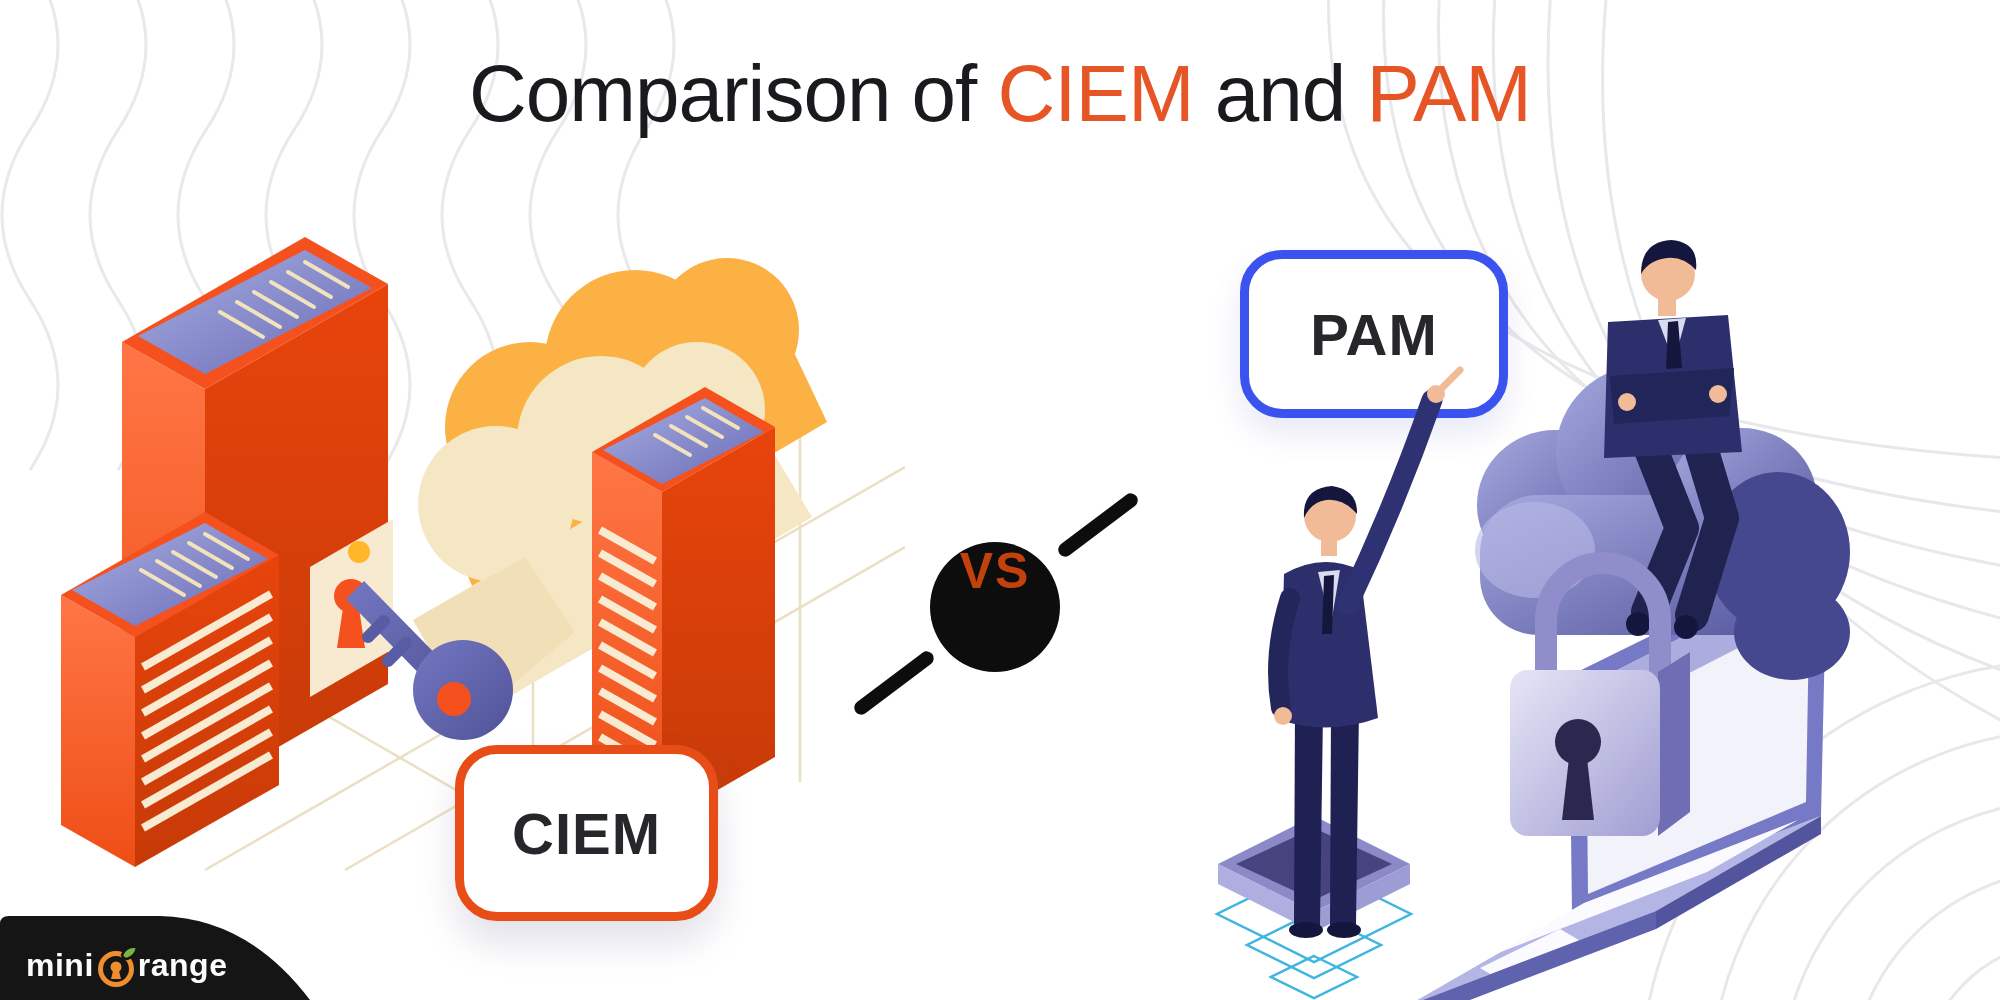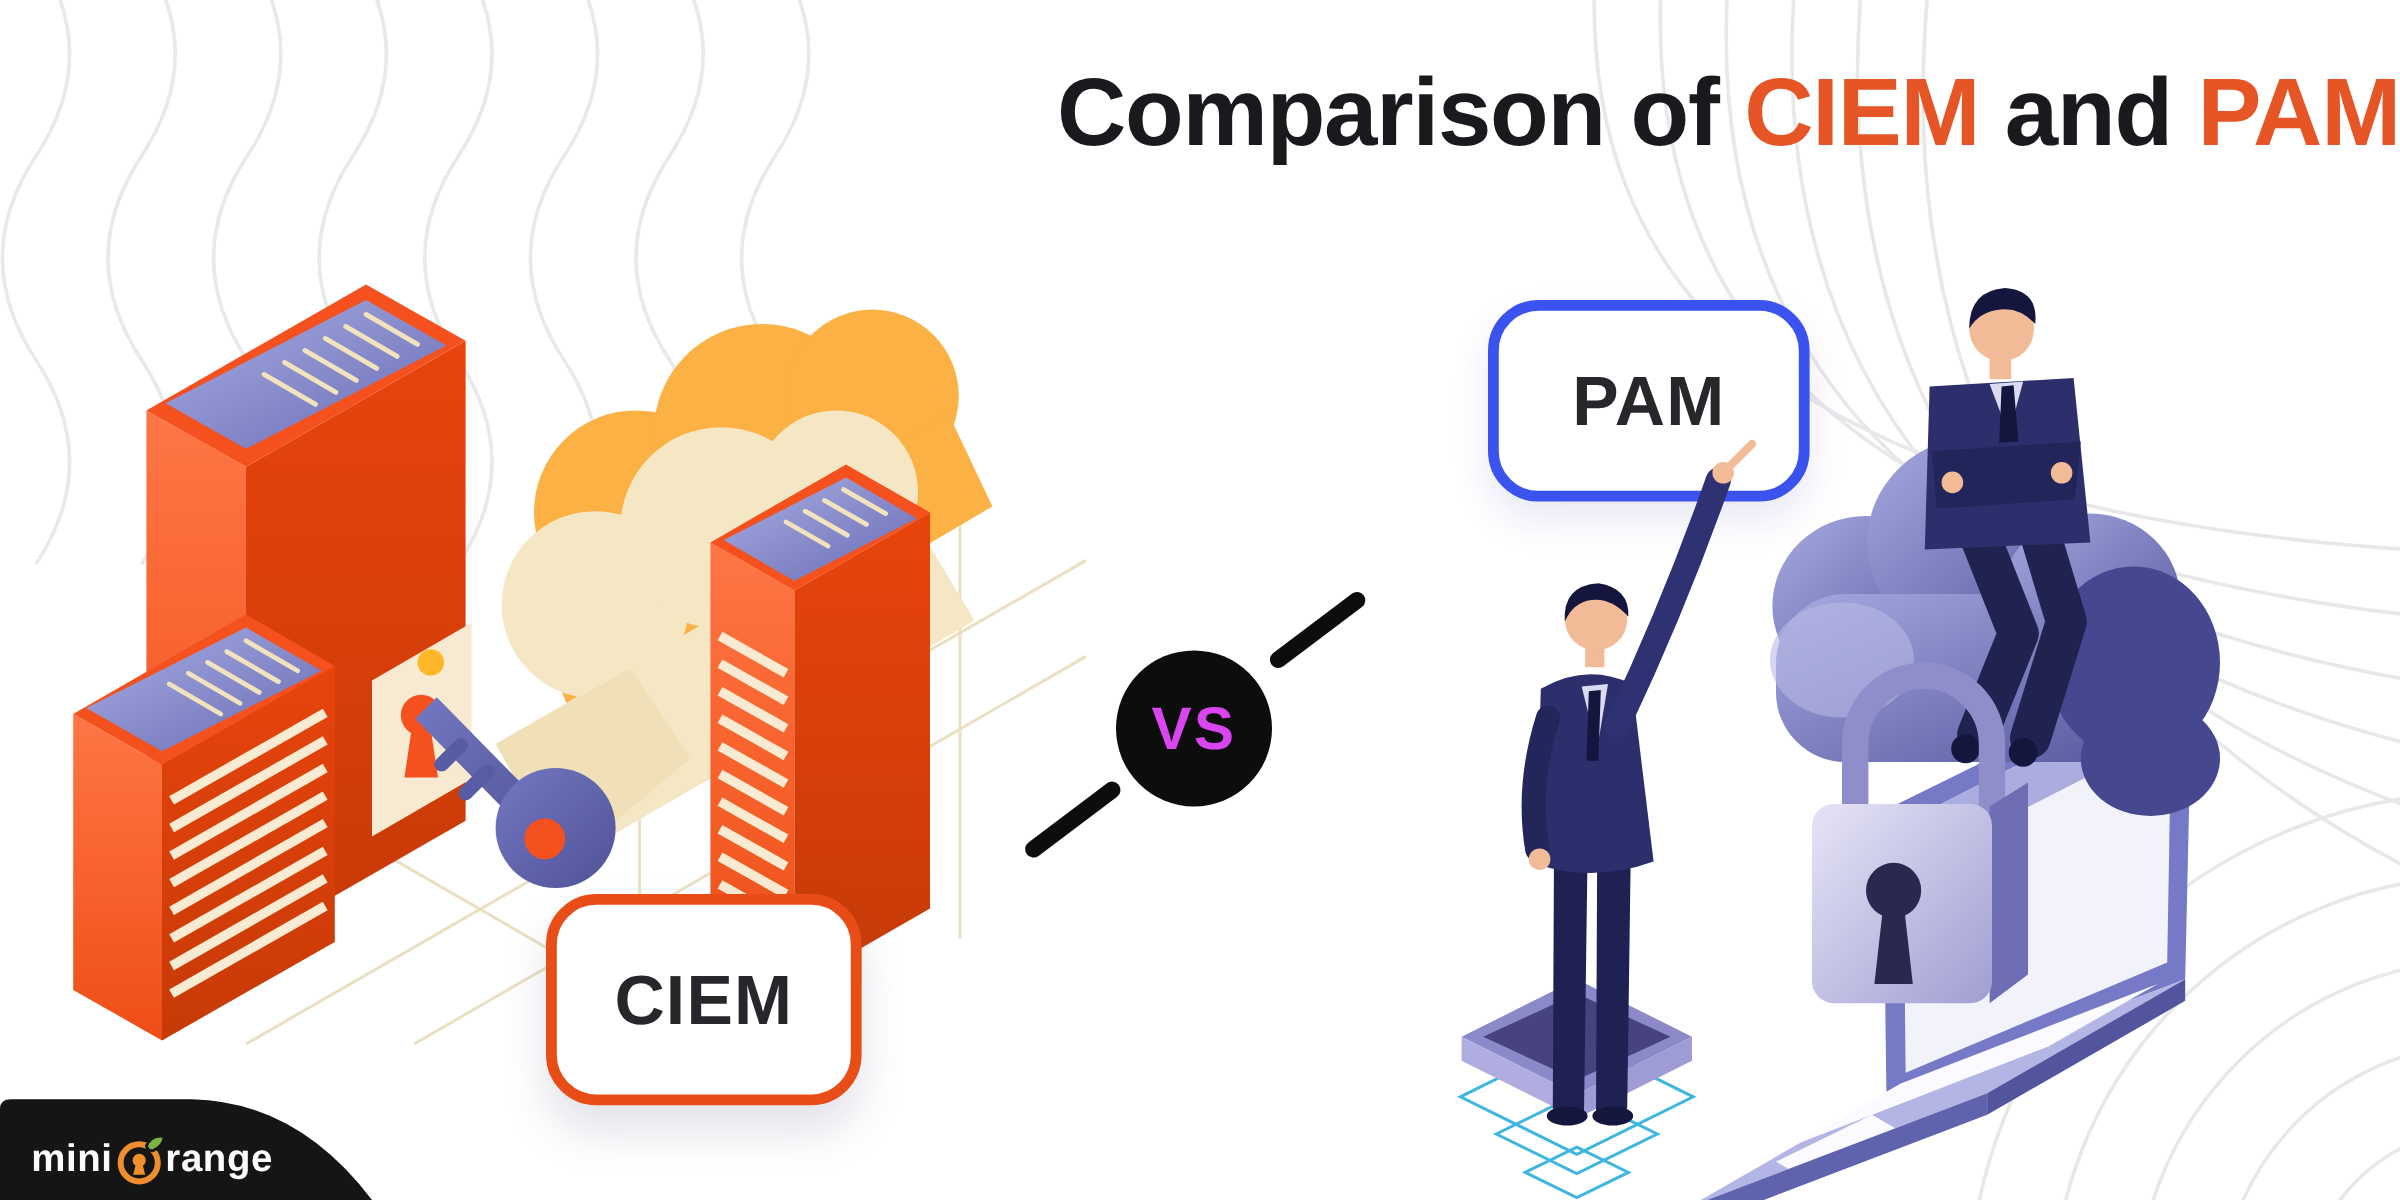--- a/index.html
+++ b/index.html
@@ -2,38 +2,38 @@
 <html><head>
 <meta charset="utf-8">
 <style>
   html,body{margin:0;padding:0;background:#fff;}
   .canvas{position:relative;width:2000px;height:1000px;background:#ffffff;overflow:hidden;
           font-family:"Liberation Sans", sans-serif;}
   svg{display:block;}
   .abs{position:absolute;}
 
   
-  .title{position:absolute;top:48px;left:0;width:100%;text-align:right;
-         font-size:80px;font-weight:bold;letter-spacing:-1px;color:#1A1A1E;}
+  .title{position:absolute;top:48px;left:0;width:100%;text-align:center;
+         font-size:80px;font-weight:normal;letter-spacing:-1px;color:#1A1A1E;}
   .title .hl{color:#E65525;}
 
   
   .badge{position:absolute;background:#fff;display:flex;align-items:center;justify-content:center;
          font-weight:bold;color:#26262B;}
   .badge-ciem{left:455px;top:745px;width:245px;height:158px;border:9px solid #E84D18;
               border-radius:42px;font-size:58px;letter-spacing:1px;
               box-shadow:0 22px 36px rgba(110,110,150,.20);}
   .badge-pam{left:1240px;top:250px;width:250px;height:150px;border:9px solid #3A53EE;
              border-radius:42px;font-size:58px;letter-spacing:1px;
              box-shadow:0 16px 30px rgba(90,100,190,.14);}
 
   
   .vs-circle{position:absolute;left:930px;top:542px;width:130px;height:130px;border-radius:50%;
-             background:#0D0D0D;display:flex;align-items:center;justify-content:center;
-             color:#d946ef;font-size:50px;font-weight:bold;letter-spacing:2px;}
+             background:#0D0D0D;display:flex;justify-content:center;
+             color:#c2410c;font-size:50px;font-weight:bold;letter-spacing:2px;}
   .vs-line{position:absolute;width:96px;height:14px;background:#0D0D0D;border-radius:8px;
            transform:rotate(-37deg);}
   .vs-line.top{left:1050px;top:518px;}
   .vs-line.bottom{left:846px;top:676px;}
 
   
   .logo{position:absolute;left:0;bottom:0;width:310px;height:90px;}
   .logo-content{position:absolute;left:26px;bottom:14px;display:flex;align-items:center;
                 color:#FBFBFB;font-size:32px;font-weight:bold;letter-spacing:.5px;line-height:1;}
   .logo-content .o-icon{margin:0 1px;position:relative;top:2px;}

